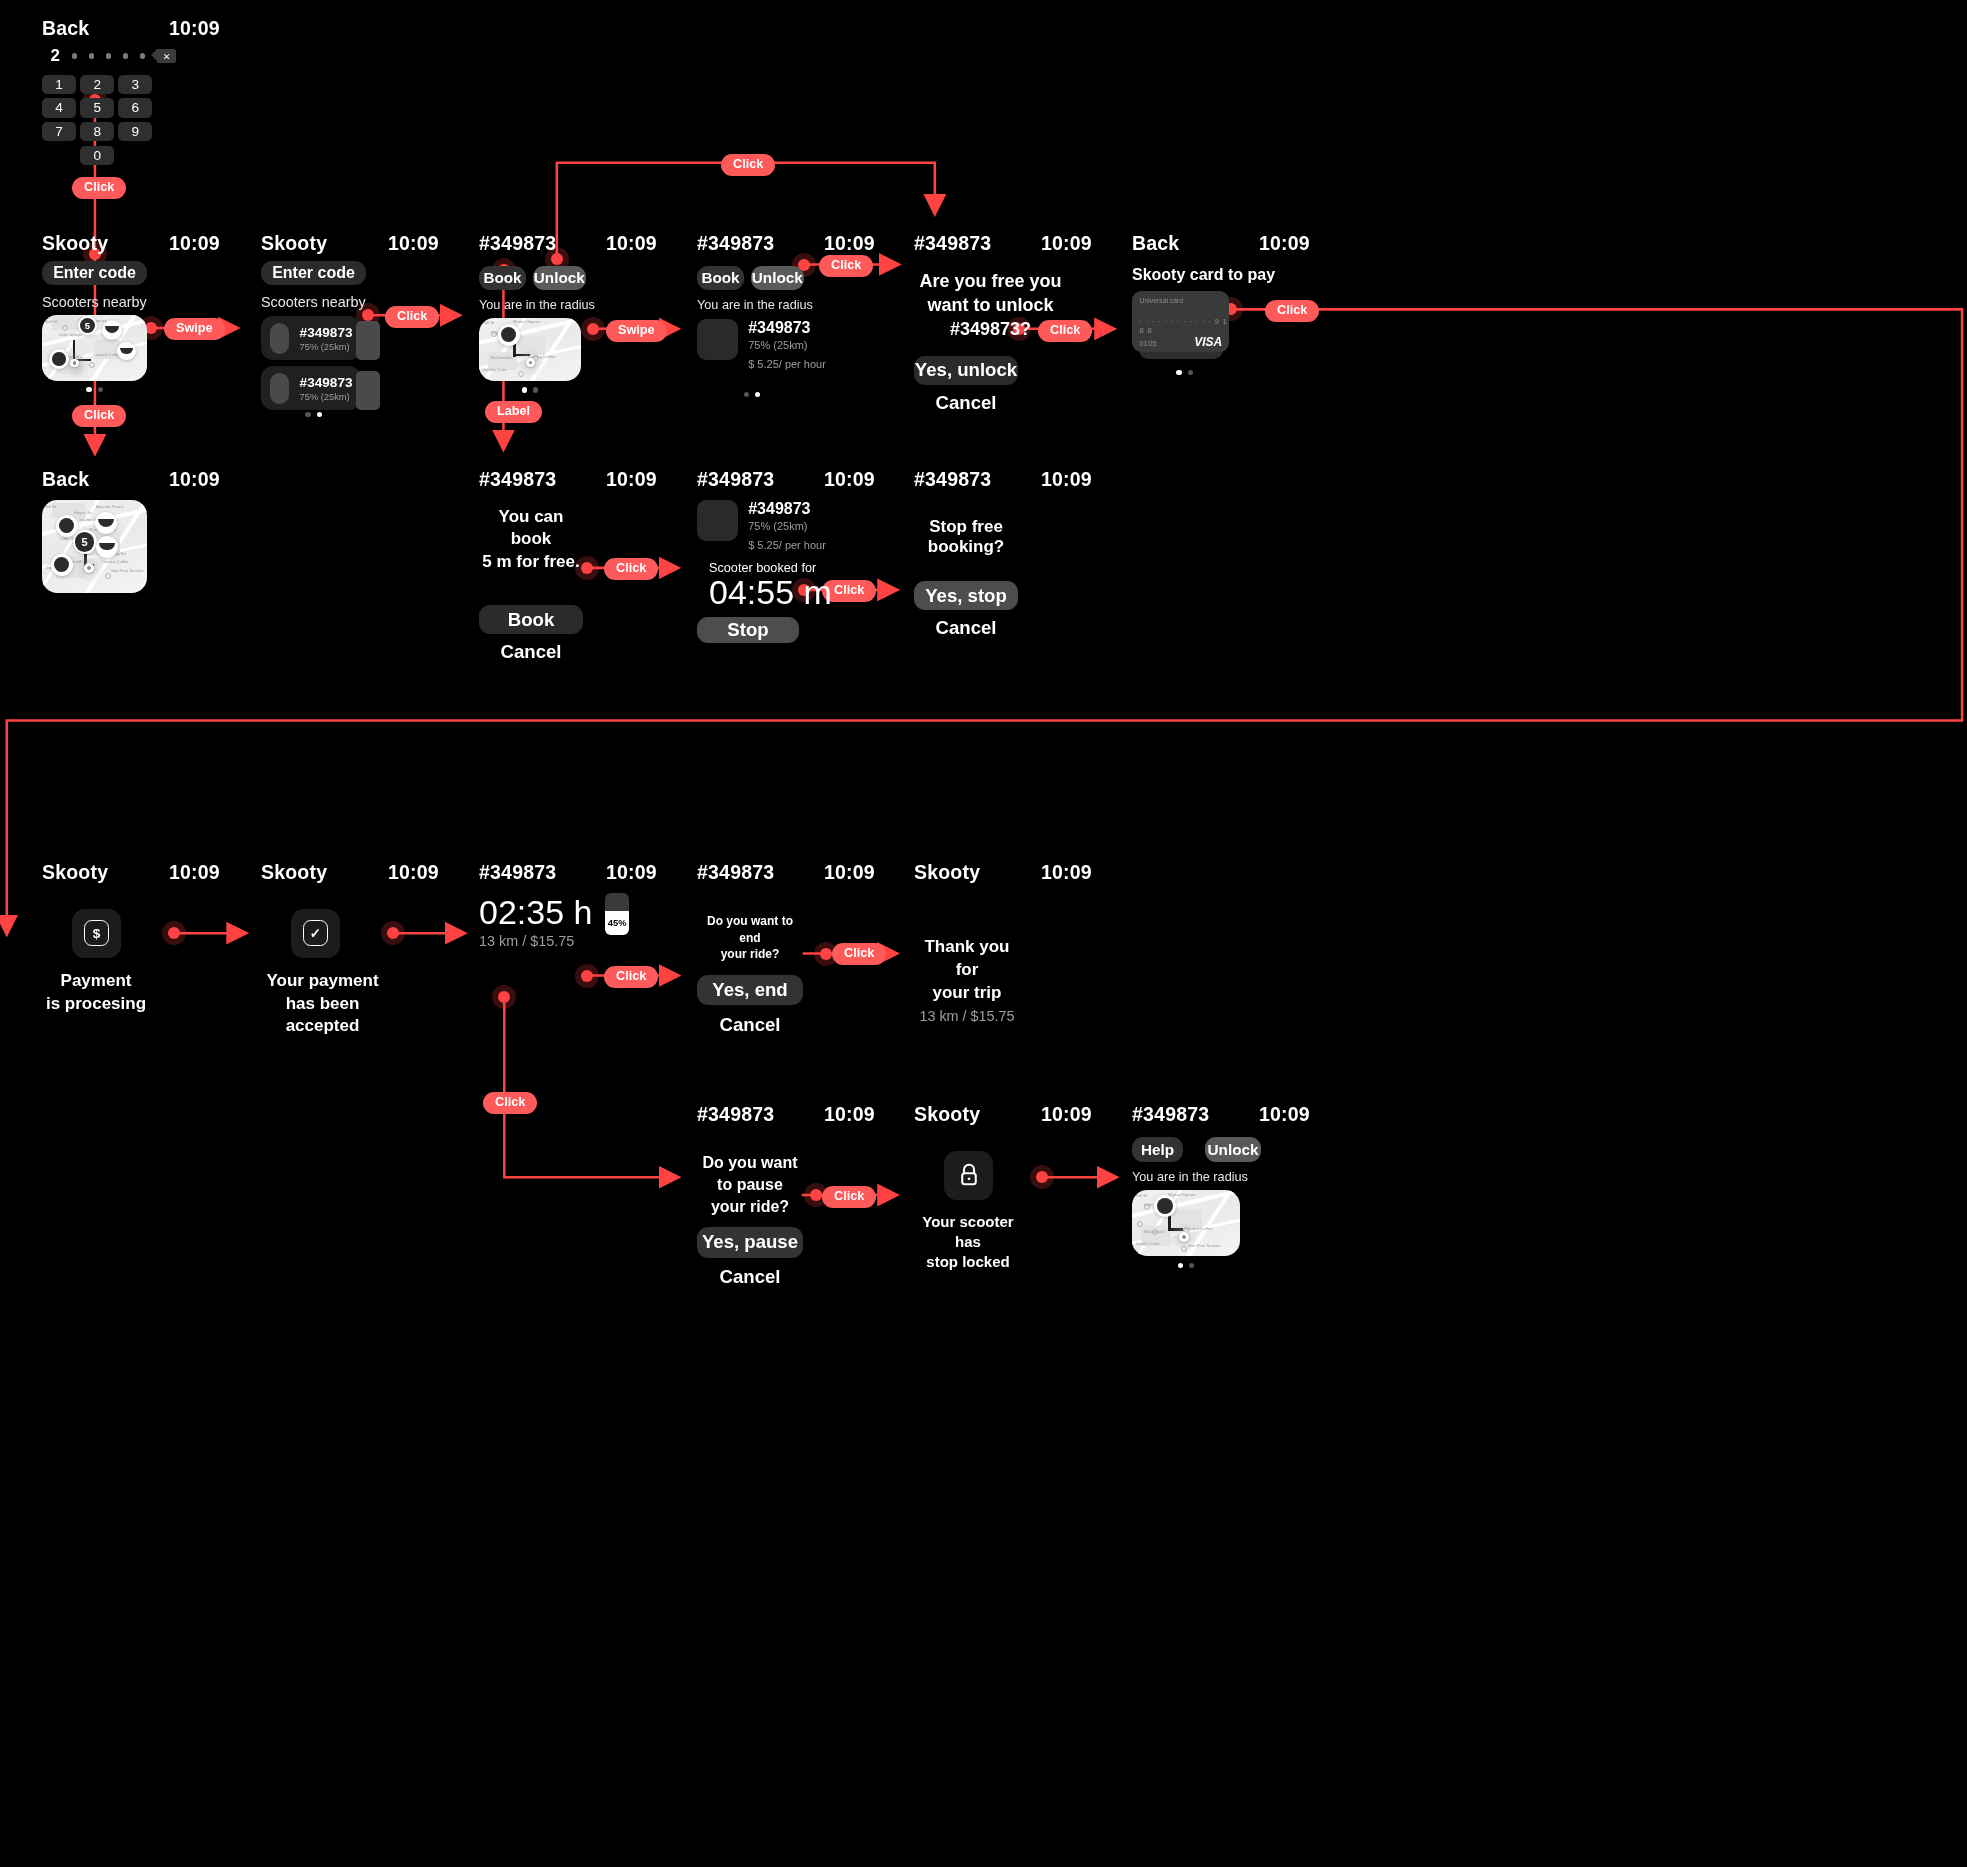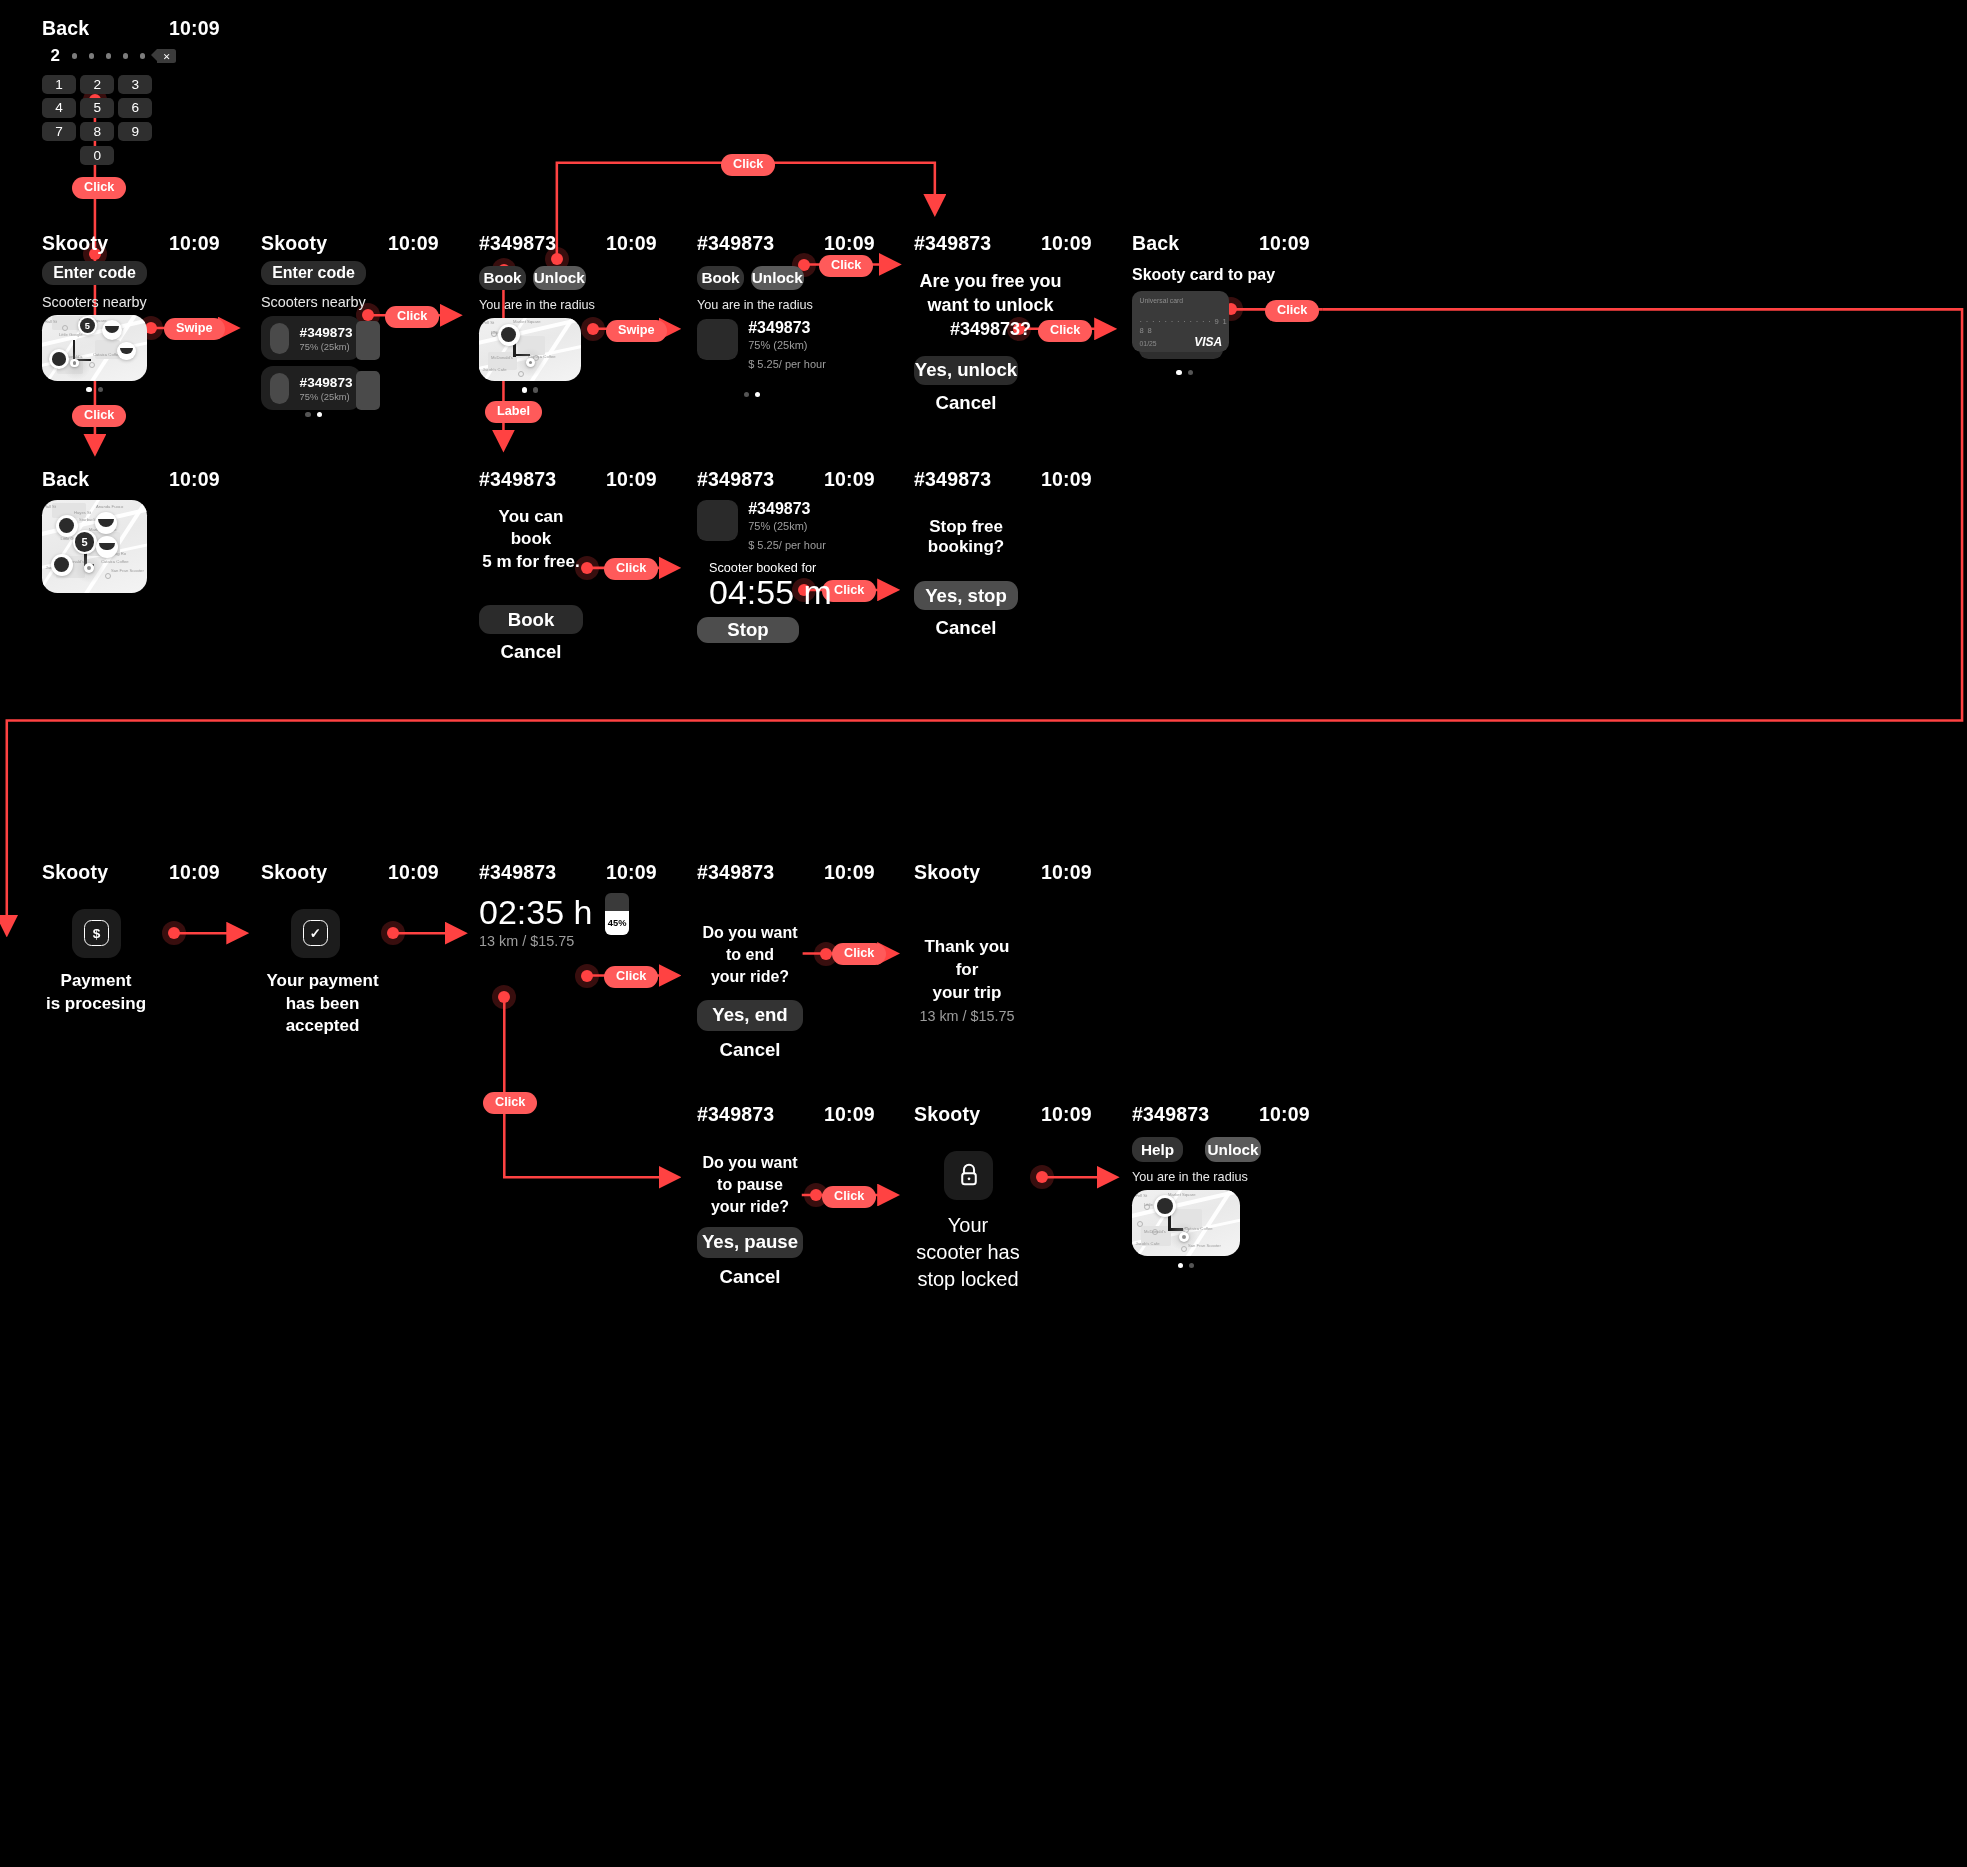--- a/index.html
+++ b/index.html
@@ -612,21 +612,21 @@
         <span class="fill">45%</span>
       </div>
     </div>
   </div>
 
   <div class="screen" style="left:697px;top:861px;">
     <div class="statusbar">
       <span class="sb-title">#349873</span>
       <span class="sb-time">10:09</span>
     </div>
-    <div class="centered" style="width:106px;margin-top:32px;font-size:16px;font-weight:700;line-height:1.38;">
+    <div class="centered" style="width:106px;margin-top:23px;font-size:12px;font-weight:700;line-height:1.38;">
       <div>Do you want to end</div>
       <div>your ride?</div>
     </div>
     <div class="btn" style="width:106px;height:30.5px;margin-top:12px;background:#333;">Yes, end</div>
     <div class="cancel" style="width:106px;margin-top:8.5px;">Cancel</div>
   </div>
 
   <div class="screen" style="left:914px;top:861px;">
     <div class="statusbar">
       <span class="sb-title">Skooty</span>
@@ -657,21 +657,21 @@
       <span class="sb-title">Skooty</span>
       <span class="sb-time">10:09</span>
     </div>
     <div class="icontile" style="margin-top:18.6px;margin-left:30px;">
       <svg width="22" height="24" viewBox="0 0 26 28">
         <path d="M7,12 L7,8 a6,6 0 0 1 12,0 L19,12" fill="none" stroke="#fff" stroke-width="2.4"></path>
         <rect x="5" y="12" width="16" height="13" rx="3" fill="none" stroke="#fff" stroke-width="2.4"></rect>
         <circle cx="13" cy="18.5" r="1.6" fill="#fff"></circle>
       </svg>
     </div>
-    <div class="centered" style="width:108px;margin-top:12px;font-size:20px;font-weight:400;line-height:1.35;">
+    <div class="centered" style="width:108px;margin-top:12px;font-size:15px;font-weight:700;line-height:1.35;">
       <div>Your scooter has</div>
       <div>stop locked</div>
     </div>
   </div>
 
   <div class="screen" style="left:1132px;top:1103px;">
     <div class="statusbar">
       <span class="sb-title">#349873</span>
       <span class="sb-time">10:09</span>
     </div>

